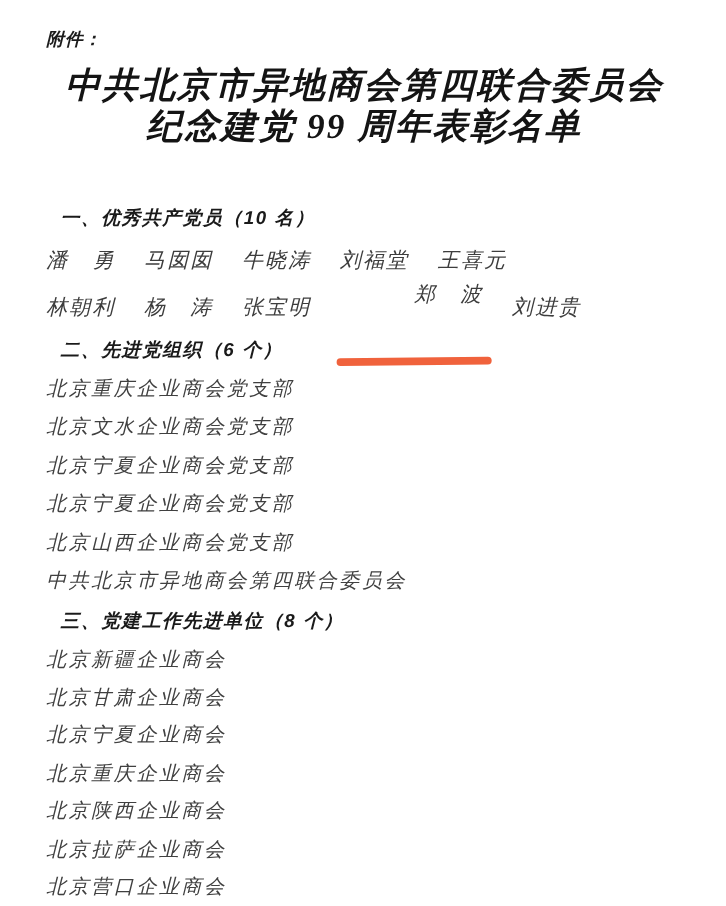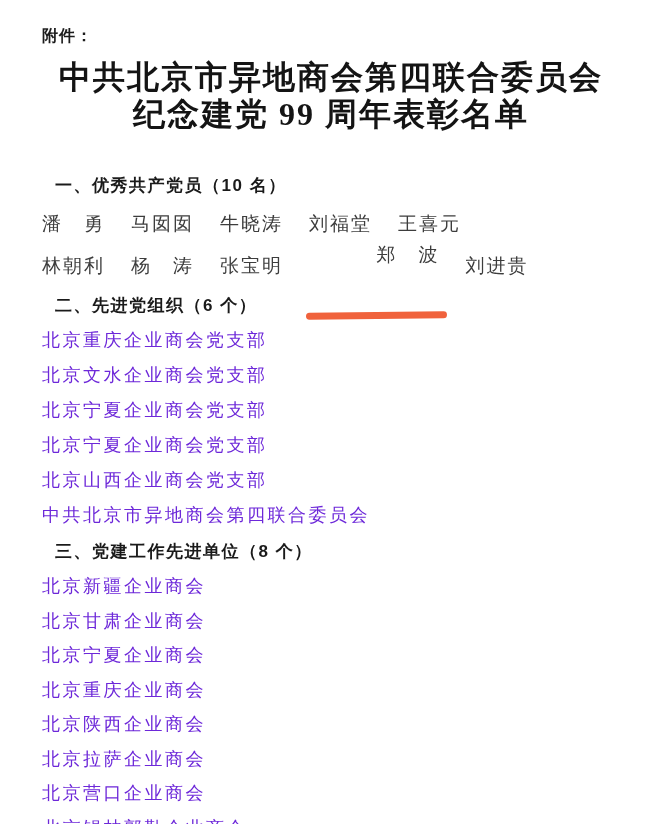--- a/index.html
+++ b/index.html
@@ -6,20 +6,21 @@
   html, body { background: #ffffff; }
   .page {
     position: relative;
     width: 660px;
     height: 824px;
     margin: 0 auto;
     background: #ffffff;
     overflow: hidden;
     font-family: "Liberation Serif", "DejaVu Serif", serif;
     color: #3f3f3f;
+    font-style: italic;
   }
   .content {
     padding: 26px 40px 0 42px;
   }
   .attachment {
     font-family: "Liberation Sans", "DejaVu Sans", sans-serif;
     font-weight: 700;
     font-size: 16px;
     color: #1c1c1c;
     letter-spacing: 1px;
@@ -35,21 +36,21 @@
   }
   .section-heading {
     font-family: "Liberation Sans", "DejaVu Sans", sans-serif;
     font-weight: 700;
     font-size: 17px;
     color: #1a1a1a;
     letter-spacing: 1.5px;
     line-height: 35px;
     margin-left: 13px;
   }
-  .sec1 { margin-top: 35px; }
+  .sec1 { margin-top: 48px; }
   .names-row {
     display: flex;
     column-gap: 26px;
     height: 42px;
     align-items: center;
     font-size: 19px;
     letter-spacing: 2px;
     color: #3d3d3d;
   }
   .names-row .name { white-space: pre; }
@@ -62,21 +63,21 @@
     height: 7px;
     border-radius: 4px;
     background: var(--marker-color, #f0623c);
     transform: rotate(-0.6deg);
   }
   .org-list { margin-top: 0; }
   .org-list .org-item {
     font-size: 18px;
     line-height: 35px;
     letter-spacing: 2.5px;
-    color: #6d28d9;
+    color: #404040;
     white-space: pre;
   }
   .sec3 .org-item { line-height: 34.5px; }
   .sec2-heading, .sec3-heading { margin-top: 1px; }
 </style>
 </head>
 <body>
 
 <div class="page">
   <div class="content">

